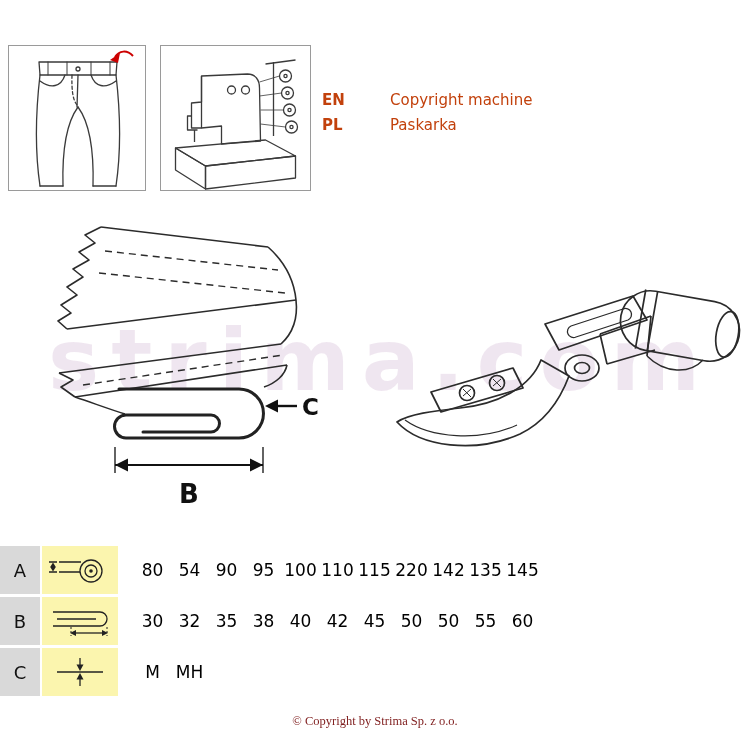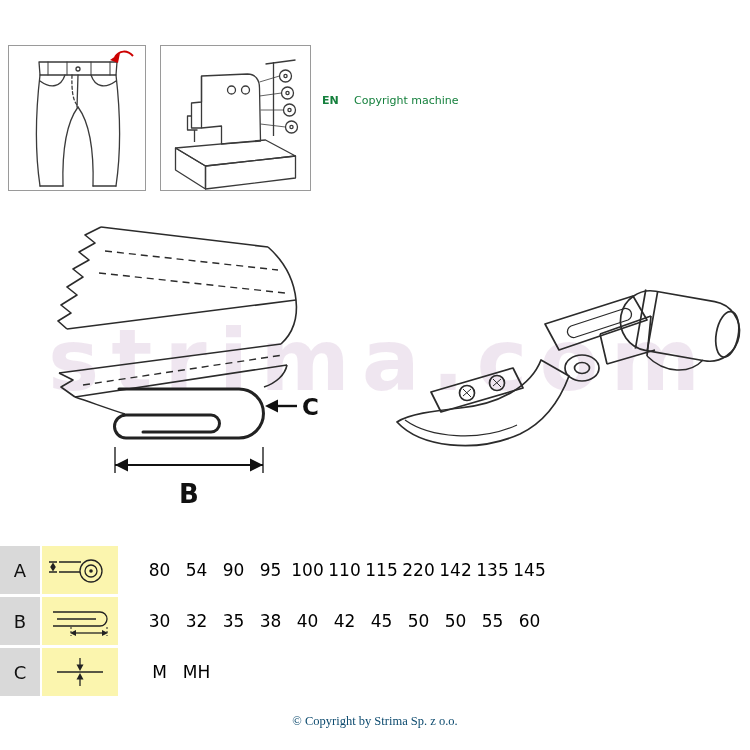--- a/index.html
+++ b/index.html
@@ -4,41 +4,41 @@
 <style>
   * { margin:0; padding:0; box-sizing:border-box; }
   html,body { width:750px; height:750px; background:#fff; }
   body { font-family:"DejaVu Sans", sans-serif; position:relative; overflow:hidden; }
   .canvas { position:absolute; inset:0; width:750px; height:750px; background:#fff; }
 
   .thumb-box { position:absolute; border:1px solid #9a9a9a; background:#fff; z-index:2; }
   .thumb-box svg { display:block; width:100%; height:100%; }
 
   .lang-block { position:absolute; left:322px; top:92px; z-index:2; }
-  .lang-row { display:flex; margin-bottom:8px; font-size:11px; color:#15803d; line-height:17px; }
+  .lang-row { display:flex; margin-bottom:8px; font-size:15px; color:#c2410c; line-height:17px;gap:36px; }
   .lang-code { font-weight:bold; width:32px; flex:0 0 32px; }
   .lang-text { white-space:nowrap; }
 
   .watermark { position:absolute; left:48px; top:310px; z-index:1;
     font-size:86px; font-weight:bold; letter-spacing:12px; color:#701a75; opacity:0.10;
     font-family:"DejaVu Sans", sans-serif; user-select:none; }
 
   .abs-svg { position:absolute; z-index:2; }
 
   .spec-table { position:absolute; left:0; top:546px; width:750px; z-index:2; }
   .spec-row { display:flex; align-items:stretch; height:48px; margin-bottom:3px; }
   .key-cell { width:40px; flex:0 0 40px; background:#d9d9d9; display:flex; align-items:center;
     justify-content:center; font-size:18px; color:#111; margin-right:2px; }
   .icon-cell { width:76px; flex:0 0 76px; background:#fbf5ae; display:flex; align-items:center;
     justify-content:center; }
-  .vals { display:flex; align-items:center; padding-left:23px; }
+  .vals { display:flex; align-items:center; padding-left:16px; }
   .val { width:37px; text-align:center; font-size:17px; color:#000; }
 
   .footer { position:absolute; left:0; top:714px; width:100%; text-align:center;
-    font-family:"Liberation Serif", serif; font-size:12.5px; color:#0c4a6e; z-index:2; }
+    font-family:"Liberation Serif", serif; font-size:12.5px; color:#7f1d1d; z-index:2; }
 </style>
 </head>
 <body>
 
 <div class="canvas">
 
   <div class="watermark">strima.com</div>
 
   <div class="thumb-box" style="left:8px; top:45px; width:138px; height:146px;">
     <svg viewBox="0 0 136 144">
@@ -88,20 +88,24 @@
           <circle cx="130" cy="81" r="1.6"></circle>
         <path d="M118,30 L98,36 M120,47 L98,50 M122,64 L99,64 M124,81 L99,78" stroke-width="0.8"></path>
       </g>
     </svg>
   </div>
 
   <div class="lang-block">
     <div class="lang-row">
       <span class="lang-code">EN</span>
       <span class="lang-text">Copyright machine</span>
+    </div>
+    <div class="lang-row">
+      <span class="lang-code">PL</span>
+      <span class="lang-text">Paskarka</span>
     </div>
   </div>
 
   <svg class="abs-svg" style="left:15px; top:213px;" width="330" height="295" viewBox="0 0 330 295">
     <g fill="none" stroke="#2b2b2b" stroke-width="1.6" stroke-linejoin="round">
       <path d="M86,14 L253,34"></path>
       <path d="M253,34 C271,50 279,67 281,87"></path>
       <path d="M281,87 L52,116"></path>
       <path d="M86,14 L70,22 L80,30 L64,39 L74,47 L58,56 L68,64 L52,74 L62,82 L46,92 L56,100 L43,108 L52,116"></path>
       <path d="M90,38 L263,57" stroke-dasharray="7,5" stroke-width="1.4"></path>

